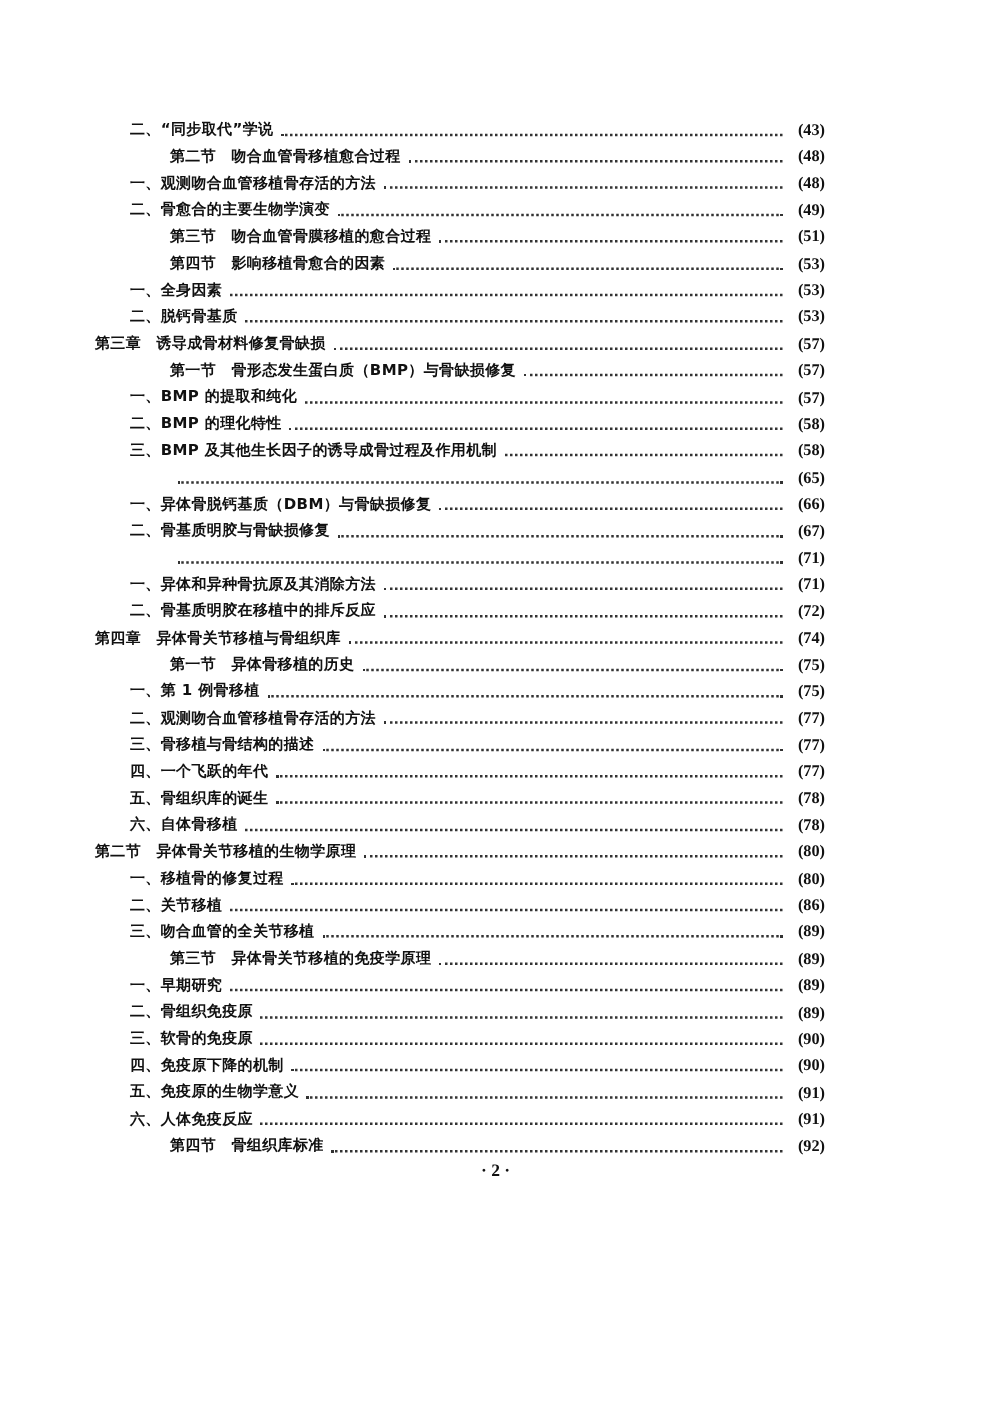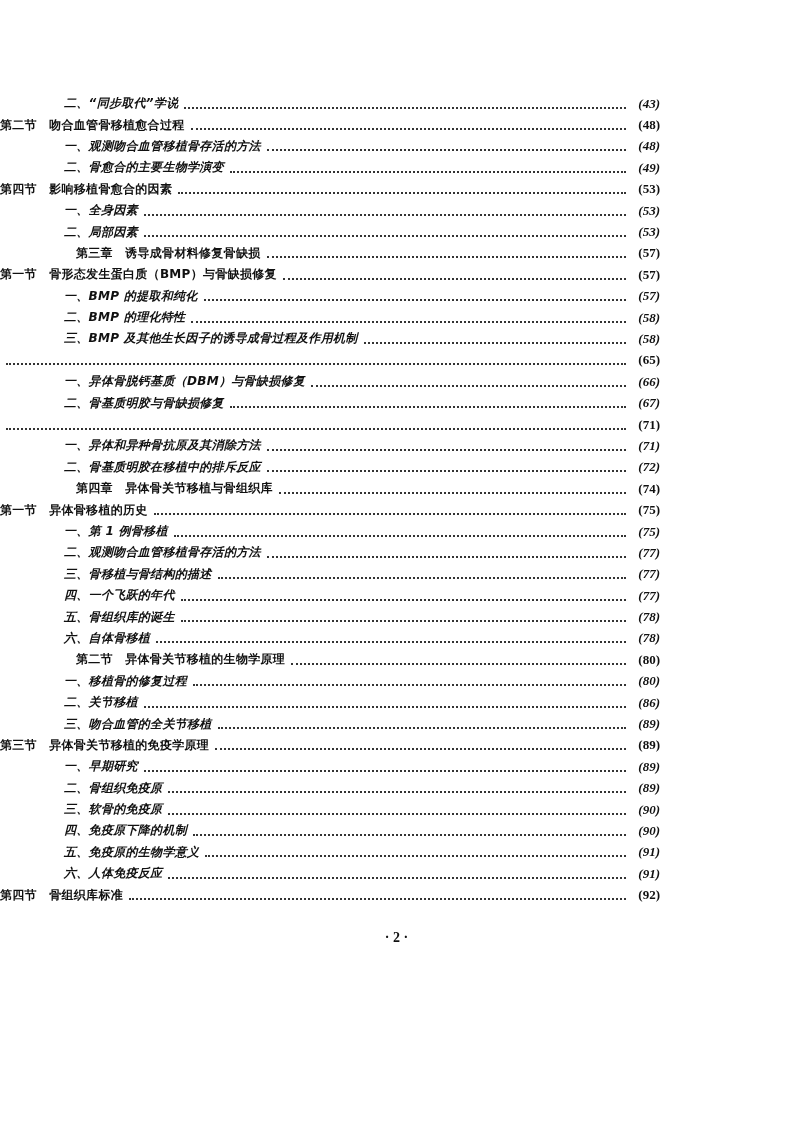--- a/index.html
+++ b/index.html
@@ -26,22 +26,22 @@
       height: 21.4px;
       display: flex;
       align-items: center;
       font-size: 12px;
       font-weight: bold;
       white-space: nowrap;
       box-sizing: border-box;
       padding-right: 133px;
     }
     .toc-row.level-chapter { padding-left: 76px; }
-    .toc-row.level-section { }
-    .toc-row.level-item { padding-left: 64px; font-style: italic; }
+    .toc-row.level-section { padding-left: 136px; }
+    .toc-row.level-item { padding-left: 104px; }
     .toc-title {
       flex: 0 0 auto;
       letter-spacing: 0.3px;
     }
     .toc-leader {
       flex: 1 1 auto;
       margin: 0 6px;
       height: 2px;
       border-bottom: 2px dotted #333333;
       position: relative;
@@ -84,31 +84,36 @@
       <span class="toc-title">一、观测吻合血管移植骨存活的方法</span>
       <span class="toc-leader"></span>
       <span class="toc-page">(48)</span>
     </div>
     <div class="toc-row level-item">
       <span class="toc-title">二、骨愈合的主要生物学演变</span>
       <span class="toc-leader"></span>
       <span class="toc-page">(49)</span>
     </div>
     <div class="toc-row level-section">
+      <span class="toc-title">第三节　吻合血管骨膜移植的愈合过程</span>
+      <span class="toc-leader"></span>
+      <span class="toc-page">(51)</span>
+    </div>
+    <div class="toc-row level-section">
       <span class="toc-title">第四节　影响移植骨愈合的因素</span>
       <span class="toc-leader"></span>
       <span class="toc-page">(53)</span>
     </div>
     <div class="toc-row level-item">
       <span class="toc-title">一、全身因素</span>
       <span class="toc-leader"></span>
       <span class="toc-page">(53)</span>
     </div>
     <div class="toc-row level-item">
-      <span class="toc-title">二、局部因素</span>
+      <span class="toc-title">二、脱钙骨基质</span>
       <span class="toc-leader"></span>
       <span class="toc-page">(53)</span>
     </div>
     <div class="toc-row level-chapter">
       <span class="toc-title">第三章　诱导成骨材料修复骨缺损</span>
       <span class="toc-leader"></span>
       <span class="toc-page">(57)</span>
     </div>
     <div class="toc-row level-section">
       <span class="toc-title">第一节　骨形态发生蛋白质（BMP）与骨缺损修复</span>

